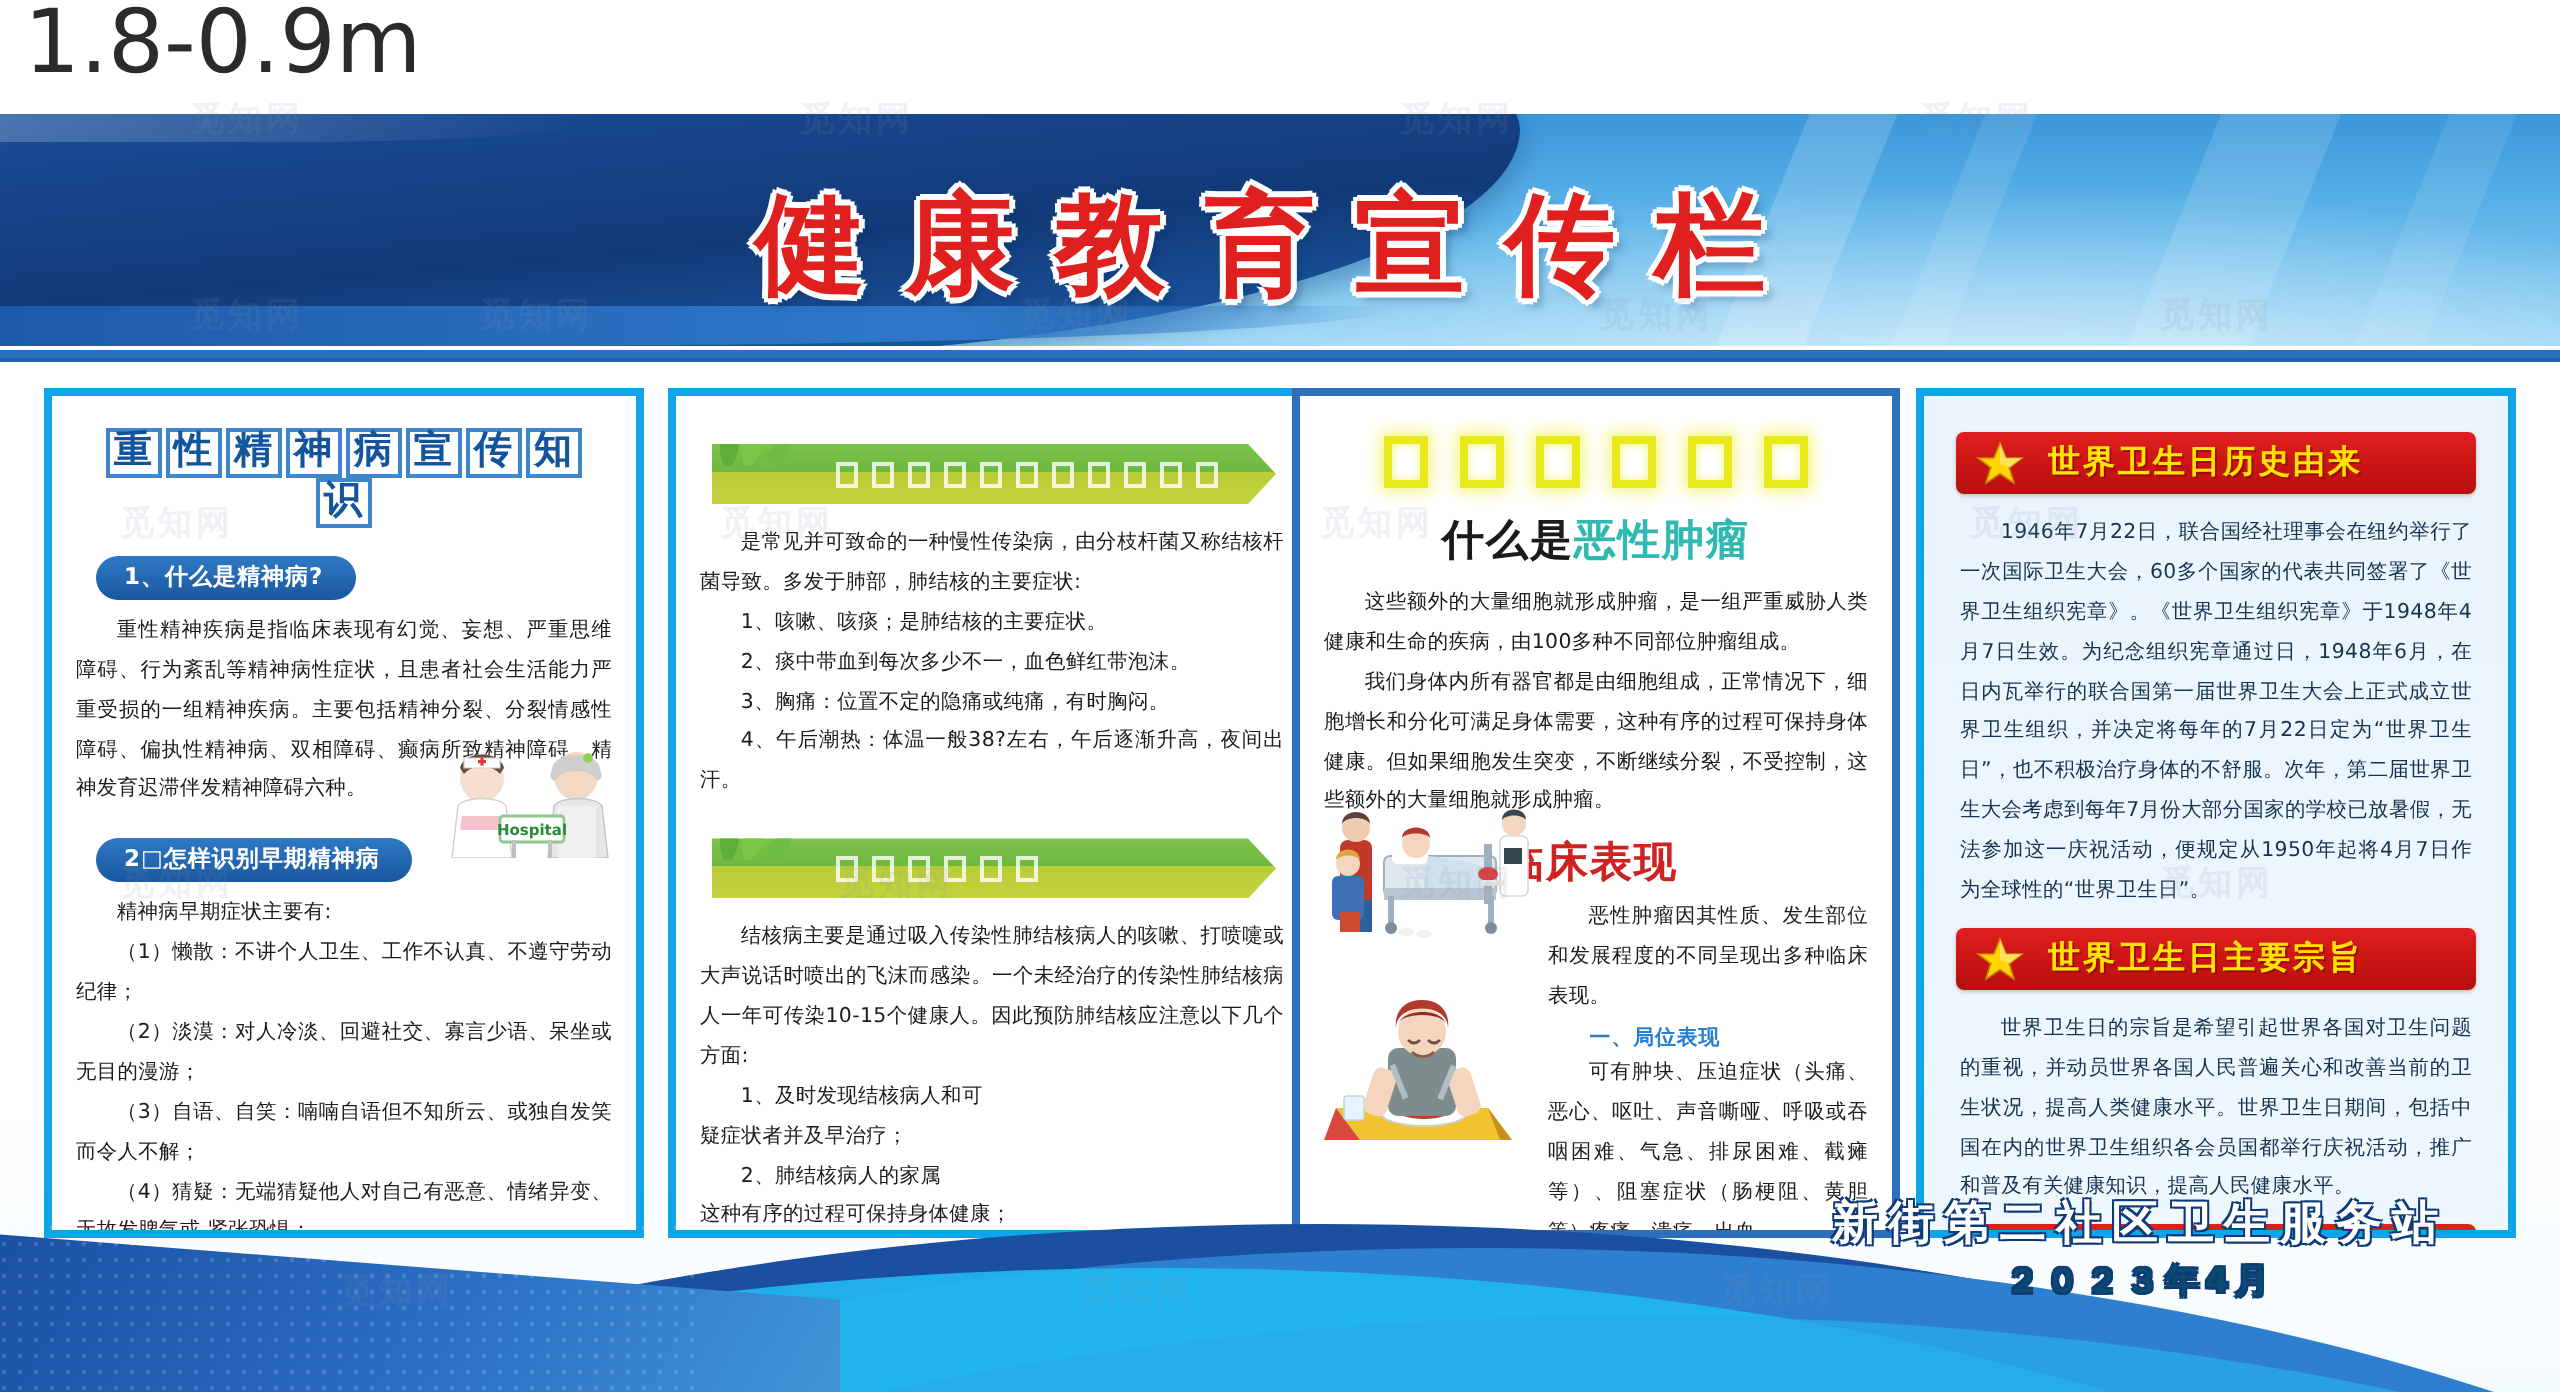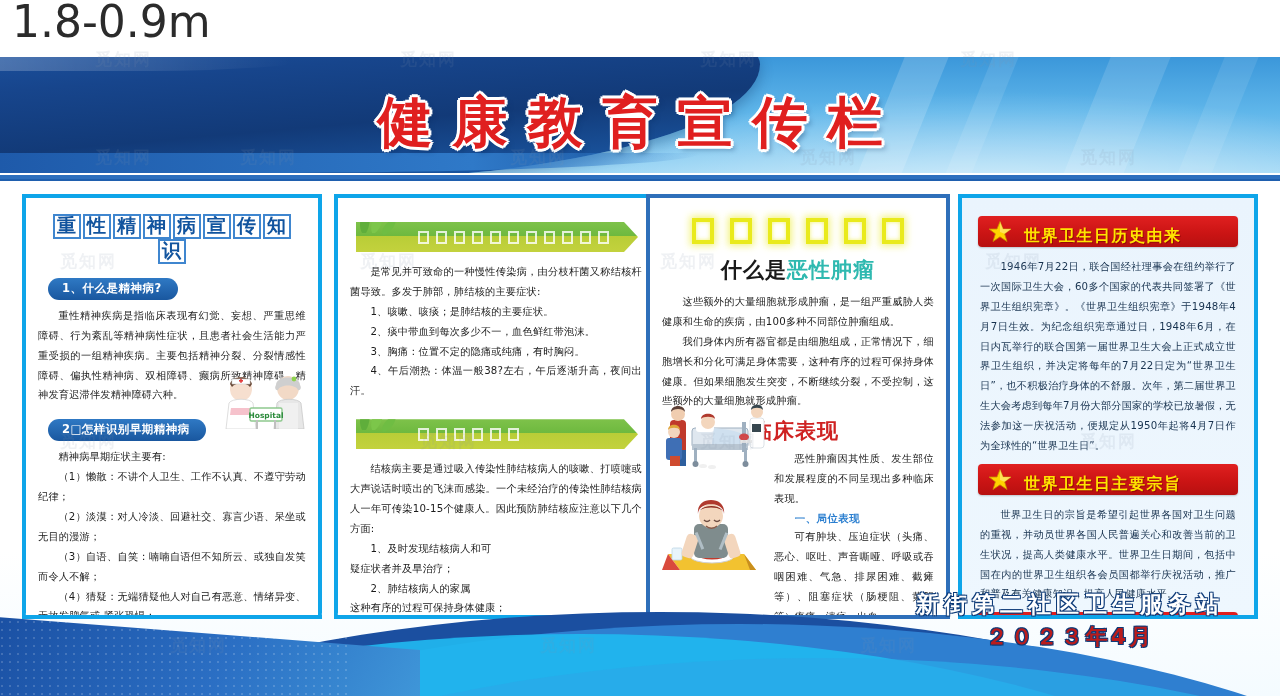--- a/index.html
+++ b/index.html
@@ -145,21 +145,21 @@
     z-index: 30;
   }
   .footer-org .line1 {
     font-size: 23px; font-weight: 700; color: #ffffff;
     letter-spacing: 5px;
     text-shadow: 1px 1px 0 #0d3a78, -1px 1px 0 #0d3a78, 1px -1px 0 #0d3a78, -1px -1px 0 #0d3a78;
     white-space: nowrap;
   }
   .footer-org .line2 {
     margin-top: 2px;
-    font-size: 22px; font-weight: 700; color: #b91c1c;
+    font-size: 17px; font-weight: 700; color: #0c4a6e;
     letter-spacing: 3px;
     text-shadow: 1px 1px 0 #0d3a78, -1px 1px 0 #0d3a78, 1px -1px 0 #0d3a78, -1px -1px 0 #0d3a78;
     white-space: nowrap;
   }
 
   
   .panel {
     position: absolute;
     top: 194px;
     height: 425px;
@@ -276,21 +276,21 @@
   .p3-illus2 { position:absolute; left:8px; top:300px; width:104px; height:86px; }
   .p3-rightcol { margin-left: 112px; }
 
   
   .red-banner {
     position: relative;
     height: 31px;
     margin: 8px 4px 10px 4px;
     background: linear-gradient(180deg,#e02020 0%, #cb1414 55%, #b71010 100%);
     border-radius: 4px;
-    display: flex; align-items: flex-end;
+    display: flex; align-items: center;
     padding-left: 46px;
     box-shadow: 0 1px 2px rgba(0,0,0,.20);
   }
   .red-banner .rb-text {
     color: #ffe400;
     font-size: 16px; font-weight: 700;
     letter-spacing: 1.5px;
     text-shadow: 1px 1px 0 rgba(120,0,0,.55);
   }
   .star {

